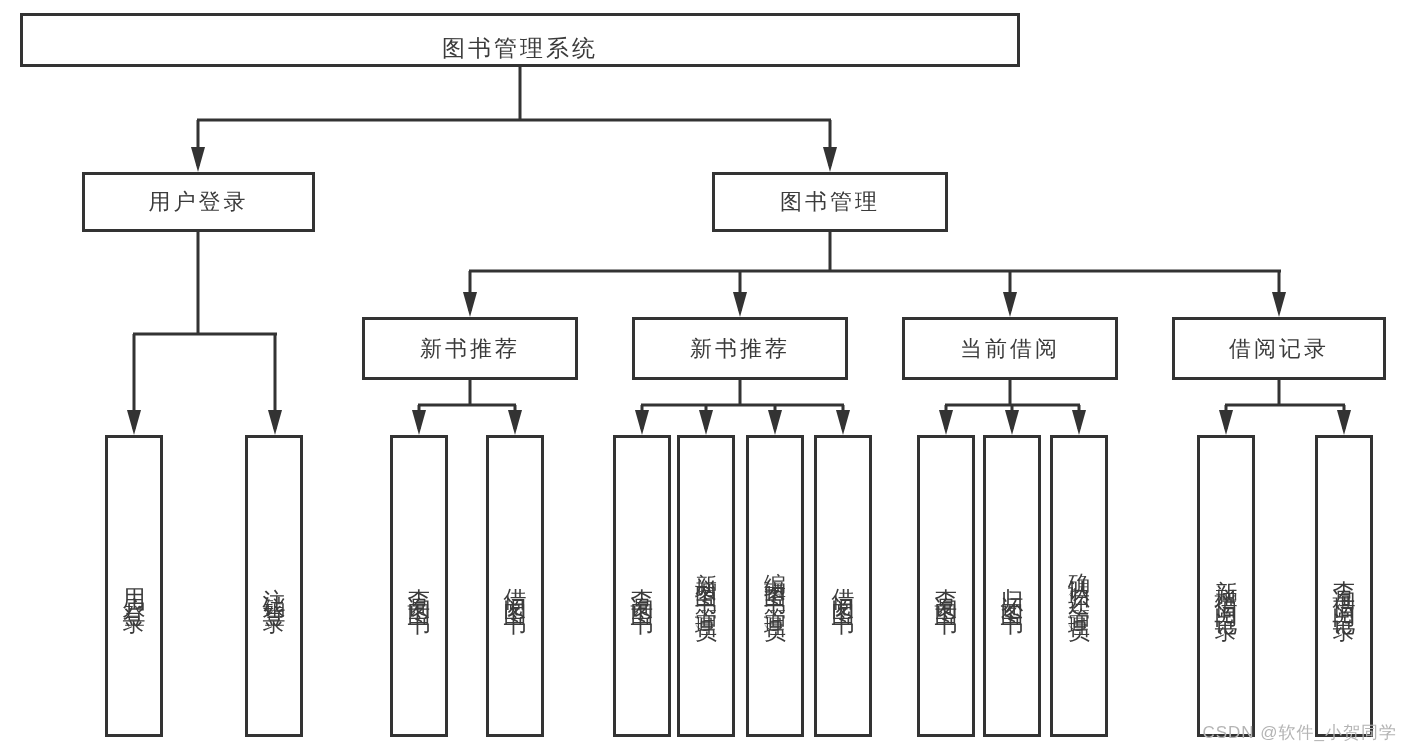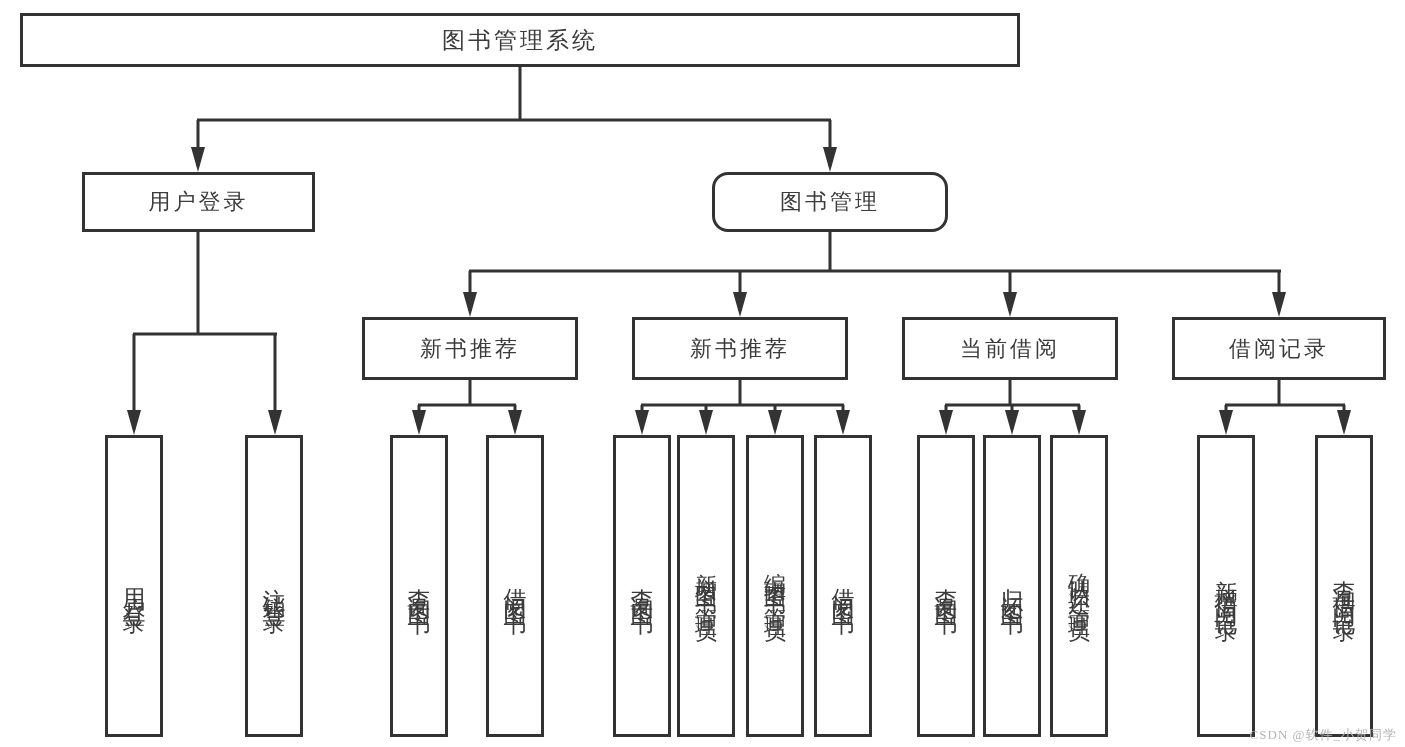--- a/index.html
+++ b/index.html
@@ -30,23 +30,23 @@
     display: flex;
     align-items: center;
     justify-content: center;
     color: #3b3b3b;
   }
   .node-h {
     font-size: 22px;
     letter-spacing: 3px;
     white-space: nowrap;
   }
-  .node-root   { left: 20px;  top: 13px;  width: 1000px; height: 54px; font-size: 23px; }
+  .node-root   { left: 20px;  top: 13px;  width: 1000px; height: 54px; font-size: 23px; align-items: flex-end; }
   .node-l2a    { left: 82px;  top: 172px; width: 233px;  height: 60px; }
-  .node-l2b    { left: 712px; top: 172px; width: 236px;  height: 60px; border-radius: 16px; }
+  .node-l2b    { left: 712px; top: 172px; width: 236px;  height: 60px; }
   .node-l3     { top: 317px;  height: 63px; width: 216px; }
   .node-l3a    { left: 362px; }
   .node-l3b    { left: 632px; }
   .node-l3c    { left: 902px; }
   .node-l3d    { left: 1172px; width: 214px; }
   .leaf {
     top: 435px;
     width: 58px;
     height: 302px;
     border-width: 3px;
@@ -70,26 +70,25 @@
   .leaf-9  { left: 917px; }
   .leaf-10 { left: 983px; }
   .leaf-11 { left: 1050px; }
   .leaf-12 { left: 1197px; }
   .leaf-13 { left: 1315px; }
   .leaf-long span { letter-spacing: 7px; font-size: 22px; }
   .watermark {
     position: absolute;
     right: 8px;
     bottom: 3px;
-    font-size: 13px;
+    font-size: 17px;
     color: #b4b4b4;
     letter-spacing: 1px;
     z-index: 5;
     white-space: nowrap;
-    font-family: Liberation Serif, serif;
   }
 </style>
 </head>
 <body>
 
 <div class="canvas">
 
   <svg class="connector-layer" viewBox="0 0 1405 747" xmlns="http://www.w3.org/2000/svg">
     <g stroke="#333333" stroke-width="3" fill="none">
 

